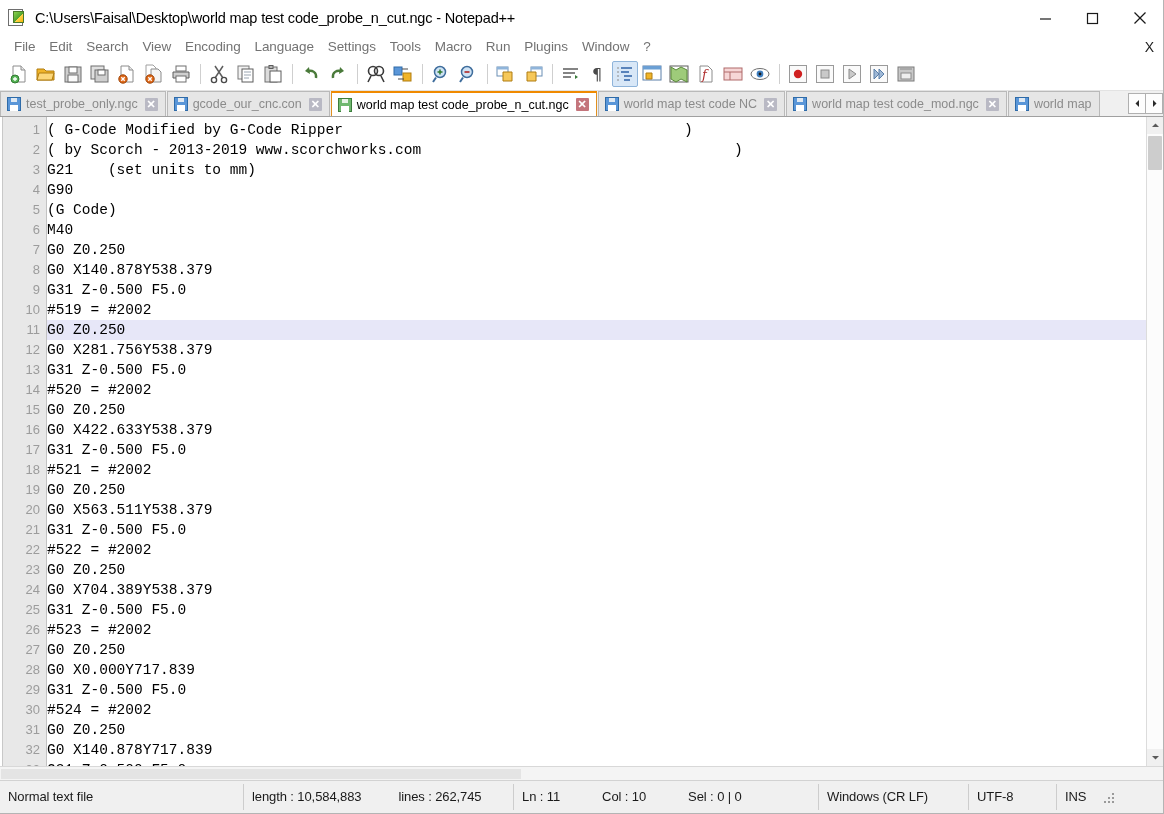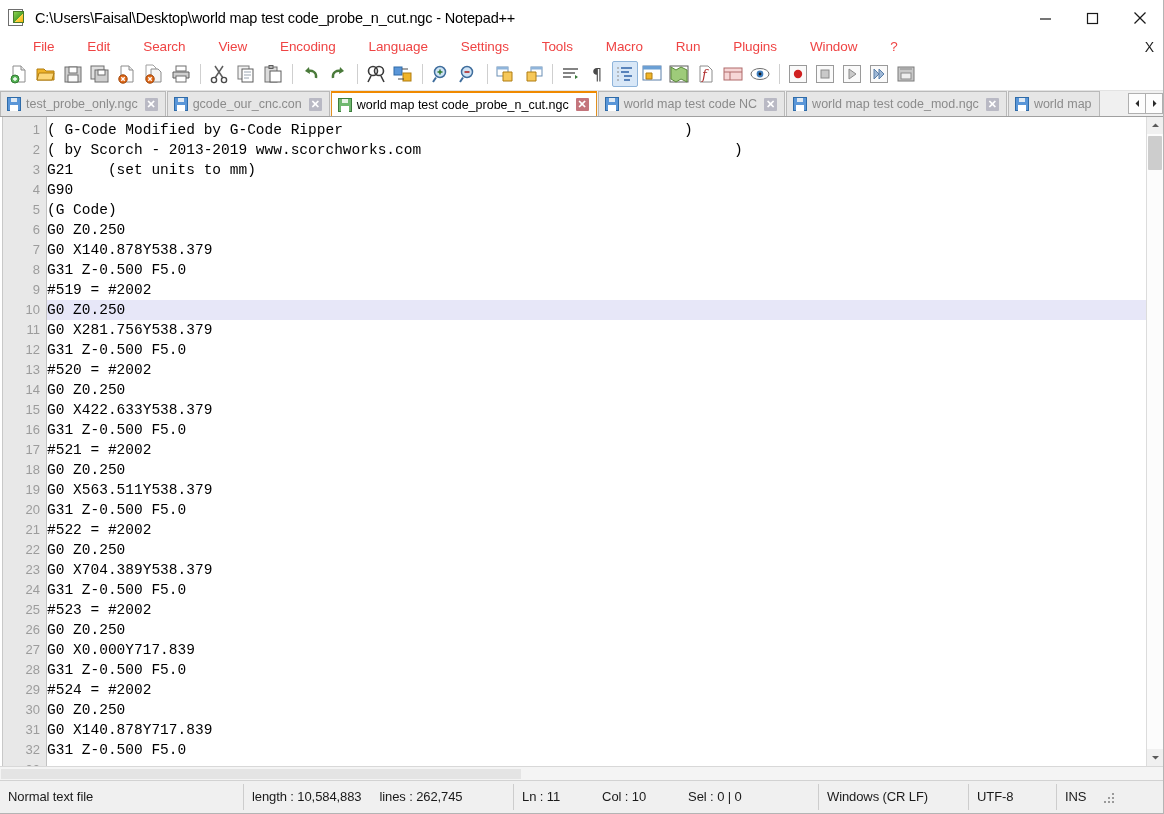--- a/index.html
+++ b/index.html
@@ -61,25 +61,24 @@
 
   
   .menubar {
     height: 22px; min-height: 22px;
     display: flex; align-items: center;
     background: #ffffff;
     padding-left: 7px;
     position: relative;
   }
   .menu-item {
-    font-size: 13.5px; color: #ef4444;
+    font-size: 13.5px; color: #737373;
     padding: 0 7px; line-height: 22px;
     white-space: nowrap;
     letter-spacing: -0.1px;
-    margin-left: 19px;
   }
   .menu-close-x {
     position: absolute; right: 9px; top: 2px;
     font-size: 14px; color: #222; line-height: 18px;
   }
 
   
   .toolbar {
     height: 33px; min-height: 33px;
     display: flex; align-items: center;
@@ -264,21 +263,21 @@
     font-size: 13px; color: #1a1a1a;
   }
   .sb-cell {
     height: 26px; display: flex; align-items: center;
     padding-left: 8px;
     border-right: 1px solid #cdcdcd;
     white-space: nowrap;
     letter-spacing: -0.1px;
   }
   .sb-c1 { width: 244px; }
-  .sb-c2 { width: 270px; display: flex; gap: 18px; }
+  .sb-c2 { width: 270px; display: flex; gap: 37px; }
   .sb-c3 { width: 305px; display: flex; gap: 42px; }
   .sb-c4 { width: 150px; }
   .sb-c5 { width: 88px; }
   .sb-c6 { width: 60px; border-right: none; }
   .sb-grip {
     margin-left: auto; margin-right: 2px;
     width: 14px; height: 14px; position: relative;
   }
   .sb-grip i {
     position: absolute; width: 2px; height: 2px; background: #9a9a9a;
@@ -652,20 +651,21 @@
         <div class="ln">31</div>
         <div class="ln">32</div>
         <div class="ln">33</div>
       </div>
     <div class="codearea" id="codearea">
         <div class="code-line"><span>( G-Code Modified by G-Code Ripper</span><span class="tail" style="left: 637px;">)</span></div>
         <div class="code-line"><span>( by Scorch - 2013-2019 www.scorchworks.com</span><span class="tail" style="left: 687px;">)</span></div>
         <div class="code-line"><span>G21    (set units to mm)</span></div>
         <div class="code-line"><span>G90</span></div>
         <div class="code-line"><span>(G Code)</span></div>
+        <div class="code-line"><span>M40</span></div>
         <div class="code-line"><span>G0 Z0.250</span></div>
         <div class="code-line"><span>G0 X140.878Y538.379</span></div>
         <div class="code-line"><span>G31 Z-0.500 F5.0</span></div>
         <div class="code-line"><span>#519 = #2002</span></div>
         <div class="code-line current"><span>G0 Z0.250</span></div>
         <div class="code-line"><span>G0 X281.756Y538.379</span></div>
         <div class="code-line"><span>G31 Z-0.500 F5.0</span></div>
         <div class="code-line"><span>#520 = #2002</span></div>
         <div class="code-line"><span>G0 Z0.250</span></div>
         <div class="code-line"><span>G0 X422.633Y538.379</span></div>

